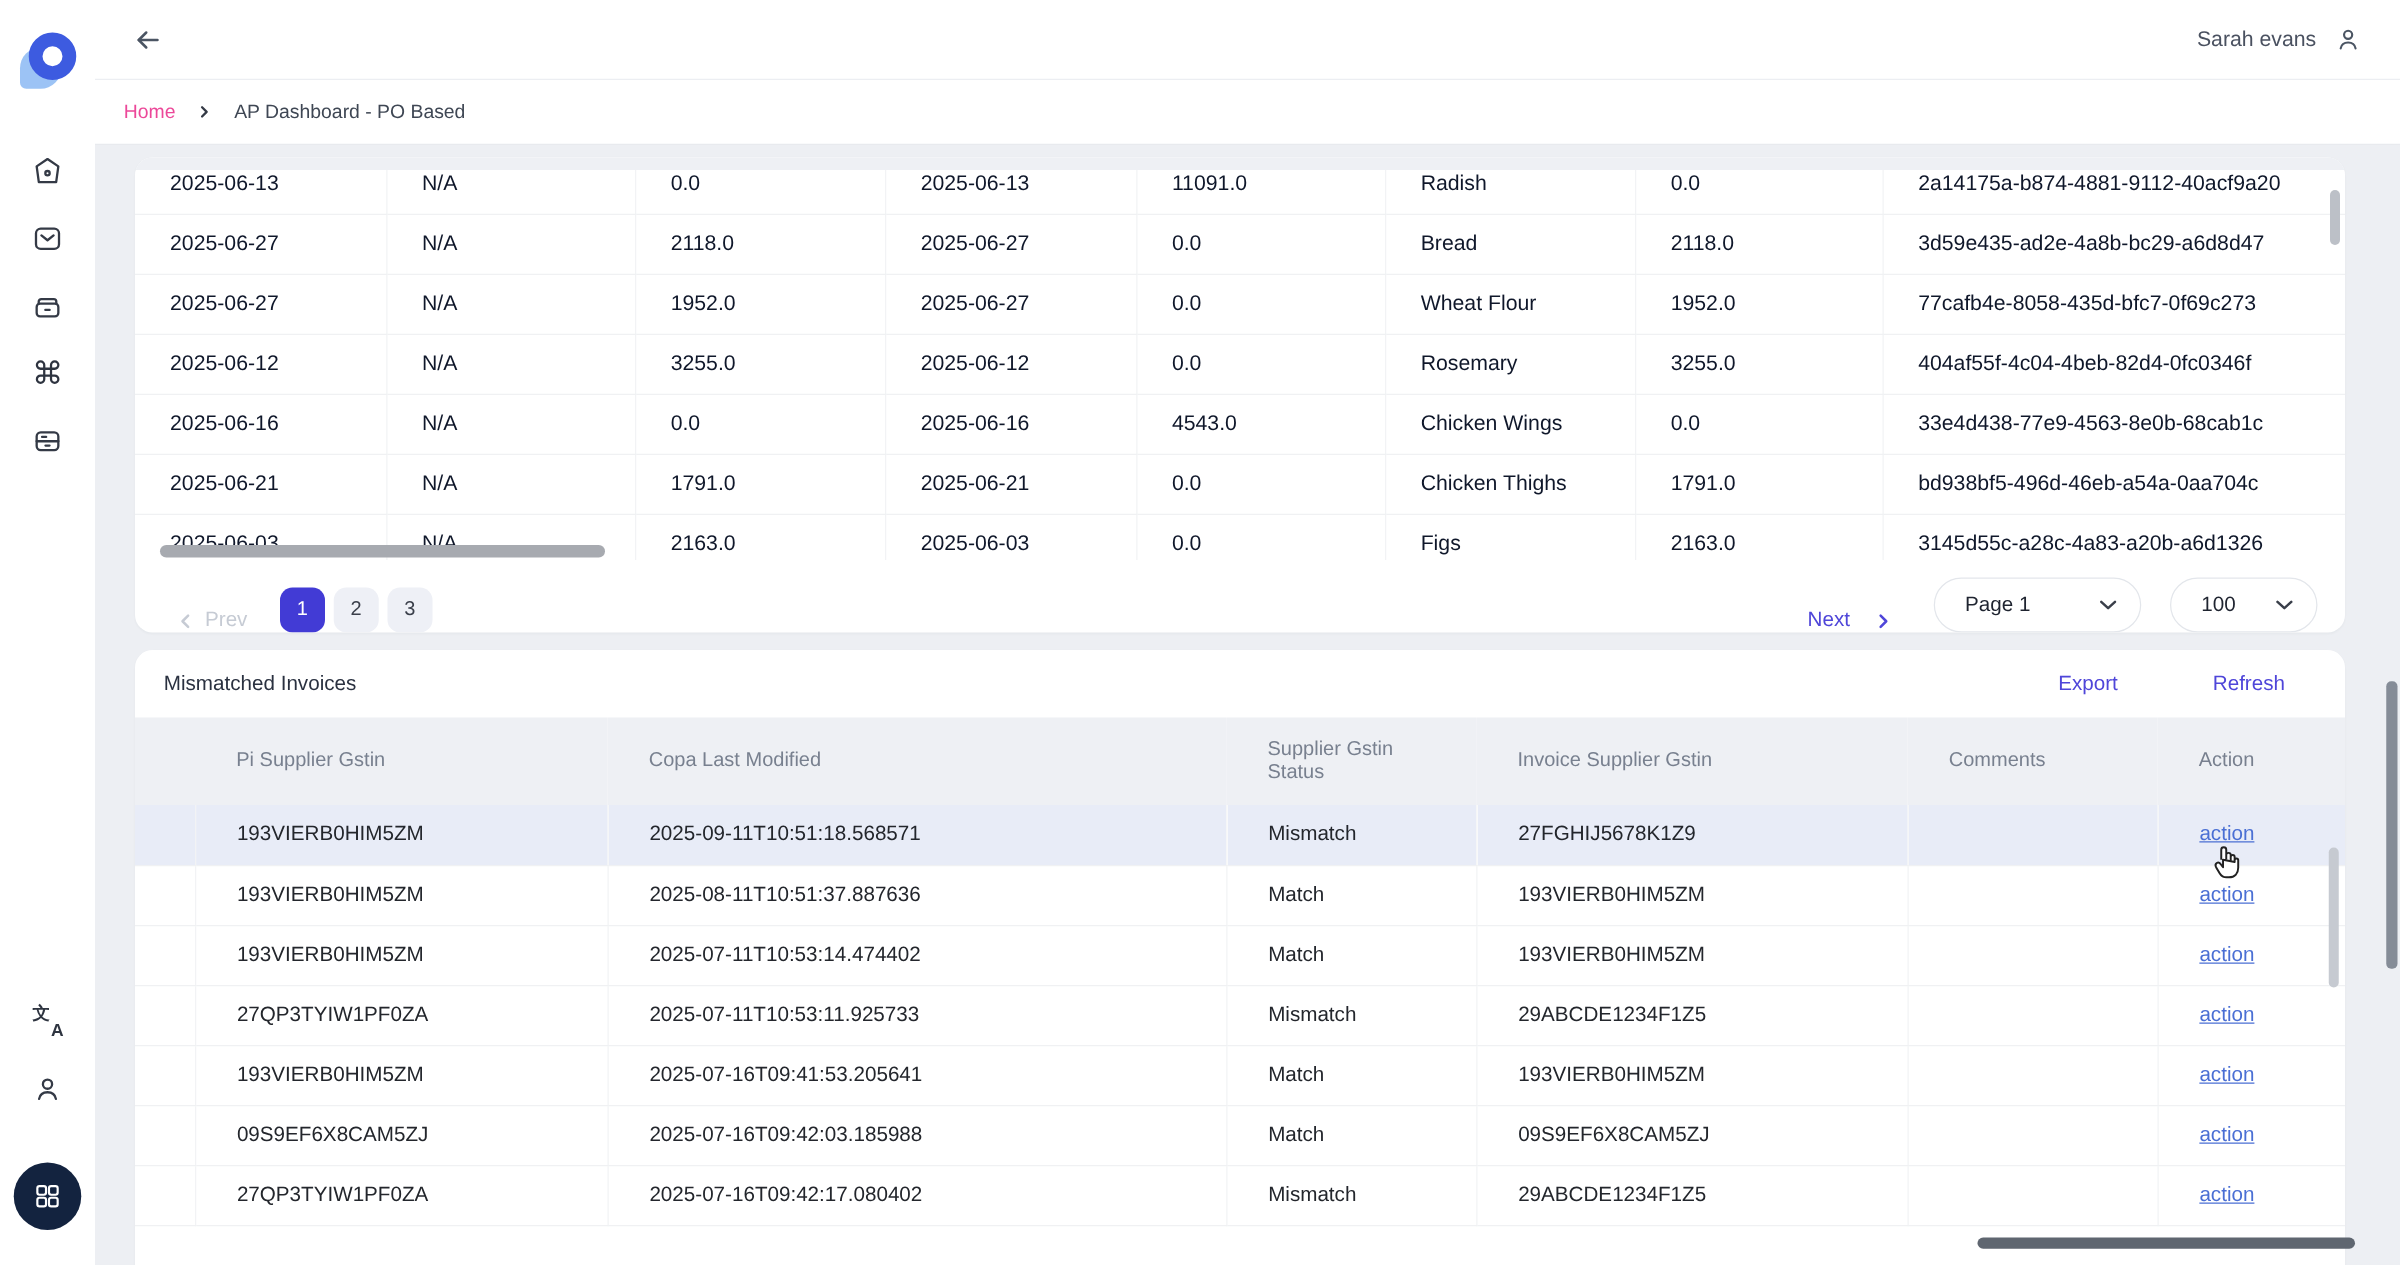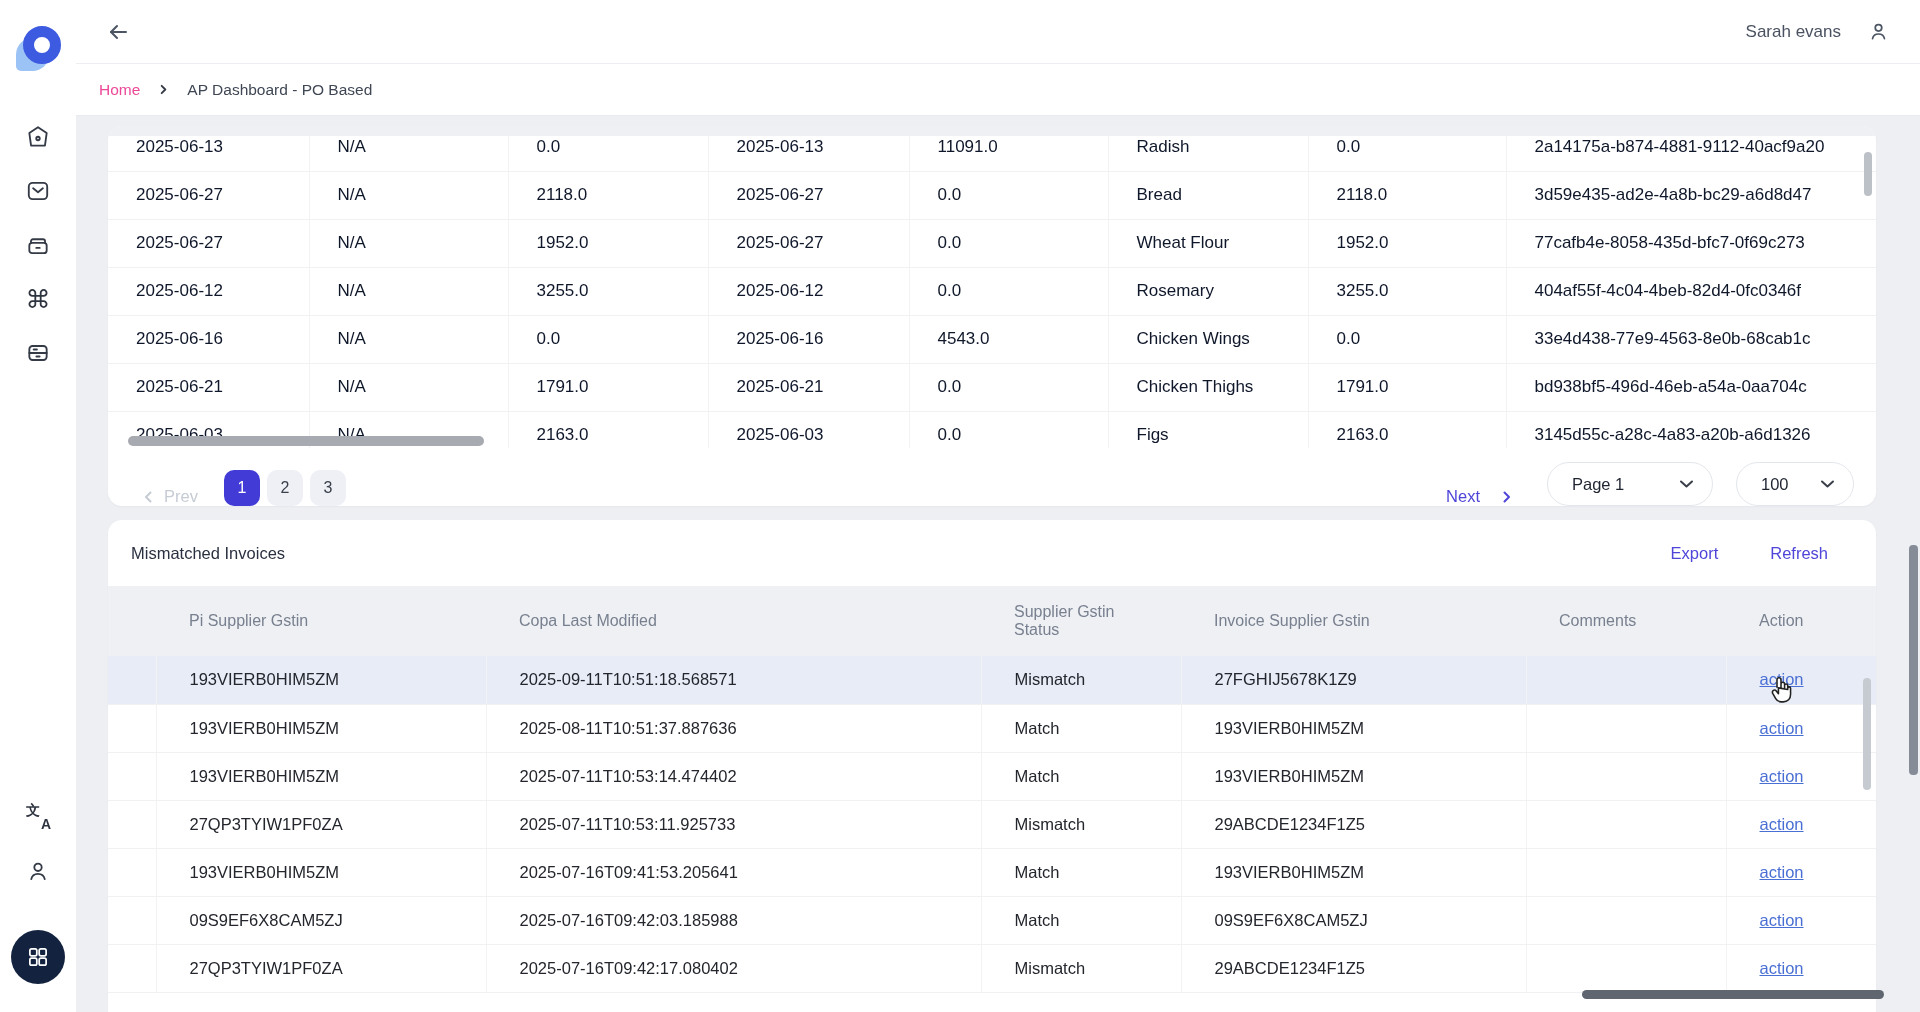--- a/index.html
+++ b/index.html
@@ -33,21 +33,21 @@
   .apps-btn{ width:54px; height:54px; border-radius:50%; background:var(--sidebar-btn);
     display:flex; align-items:center; justify-content:center; margin:18px 0 28px 0; }
   .apps-btn svg{ stroke:#fff; fill:none; stroke-width:1.6; }
   
   .topbar{
     position:absolute; left:76px; top:0; width:1844px; height:64px; background:#fff;
     display:flex; align-items:center; border-bottom:1px solid #eceef2;
   }
   .back-btn{ margin-left:28px; width:28px; height:28px; display:flex; align-items:center; justify-content:center; cursor:pointer; }
   .back-btn svg{ stroke:#4b5563; fill:none; stroke-width:2; stroke-linecap:round; stroke-linejoin:round; }
-  .user-area{ margin-left:auto; margin-right:30px; display:flex; align-items:center; gap:26px; }
+  .user-area{ margin-left:auto; margin-right:30px; display:flex; align-items:center; gap:14px; }
   .user-name{ font-size:17px; color:#4a5160; }
   .user-area svg{ stroke:#4b5563; fill:none; stroke-width:1.8; stroke-linecap:round; }
   .breadcrumb-bar{
     position:absolute; left:76px; top:64px; width:1844px; height:52px; background:#fff;
     display:flex; align-items:center; border-bottom:1px solid #e8eaee;
   }
   .crumb-home{ margin-left:23px; font-size:15.5px; color:#ec4899; cursor:pointer; }
   .crumb-sep{ margin:0 18px; display:flex; align-items:center; }
   .crumb-sep svg{ stroke:#343a46; fill:none; stroke-width:2; stroke-linecap:round; stroke-linejoin:round;}
   .crumb-current{ font-size:15.5px; color:#3f4754; }
@@ -83,23 +83,23 @@
     font-size:16.5px; cursor:pointer; }
   .next svg{ stroke:var(--accent); fill:none; stroke-width:2; stroke-linecap:round; stroke-linejoin:round; }
   .pill{ height:44px; border:1px solid #e3e6eb; border-radius:22px; background:#fff;
     display:flex; align-items:center; justify-content:space-between; padding:0 18px 0 24px;
     font-size:16.5px; color:#1f2430; cursor:pointer; }
   .pill svg{ stroke:#3a3f4a; fill:none; stroke-width:2; stroke-linecap:round; stroke-linejoin:round; }
   .pill.page-select{ width:166px; margin-left:34px; }
   .pill.size-select{ width:118px; margin-left:23px; }
   
   .card-inv{ top:520px; height:560px; overflow:hidden; }
-  .inv-header{ height:66px; display:flex; align-items:center; padding:0 48px 0 23px; }
+  .inv-header{ height:54px; display:flex; align-items:center; padding:0 48px 0 23px; }
   .inv-title{ font-size:16.5px; color:#2a3140; }
-  .inv-links{ margin-left:auto; display:flex; gap:52px; }
+  .inv-links{ margin-left:auto; display:flex; gap:76px; }
   .inv-link{ font-size:16.5px; color:var(--accent); cursor:pointer; }
   .inv-table th{
     height:70px; background:#eef0f4; font-weight:normal; font-size:16px; color:#78808f;
     text-align:left; padding-left:33px; vertical-align:middle;
   }
   .inv-table th.status-h{ padding-right:42px; }
   .inv-table td{
     height:48px; font-size:16.5px; color:#23262c; padding-left:33px;
     border-bottom:1px solid #f0f1f3; border-right:1px solid #f2f3f5;
     white-space:nowrap; overflow:hidden;

